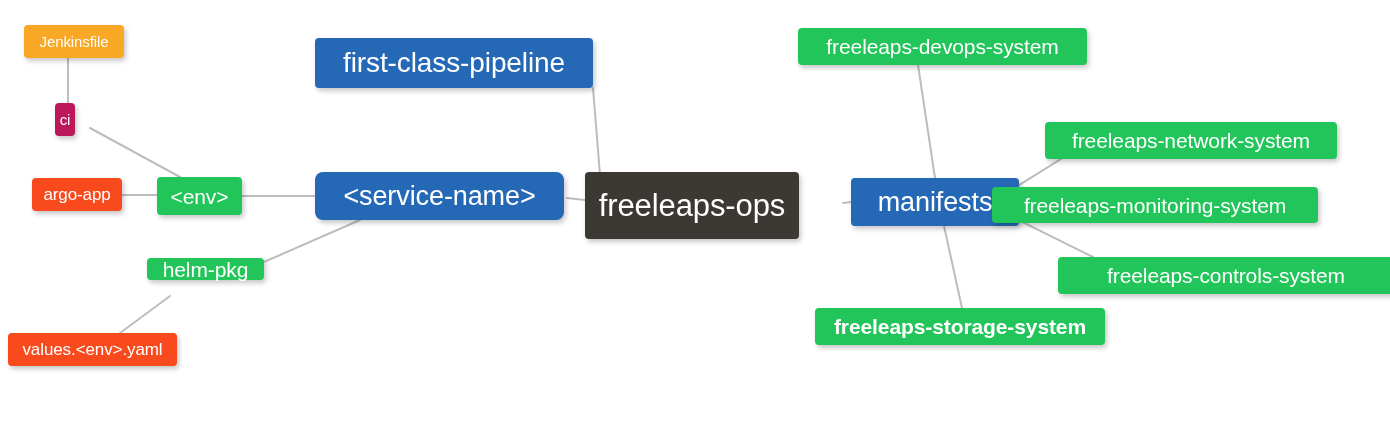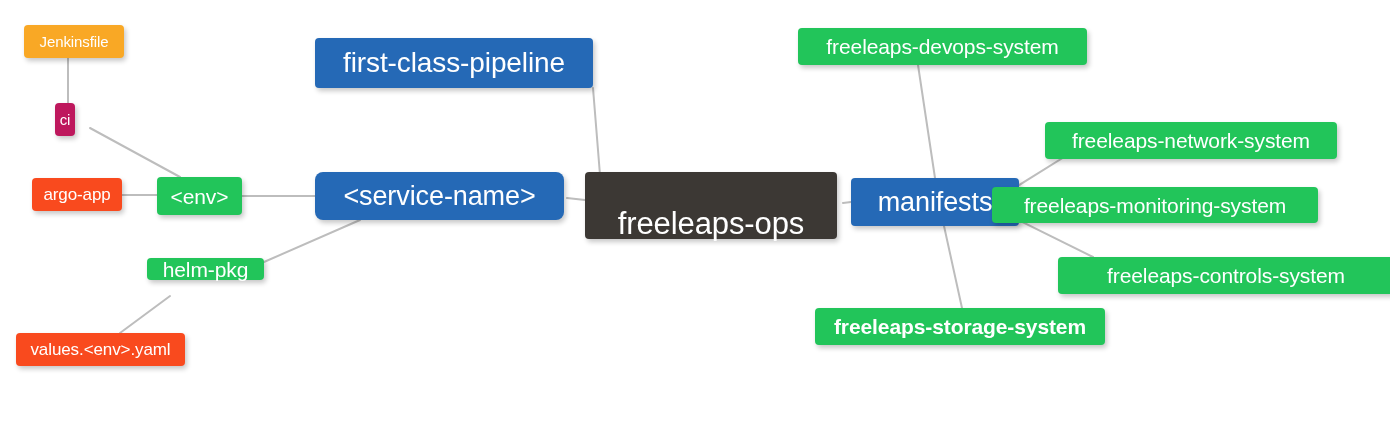--- a/index.html
+++ b/index.html
@@ -61,21 +61,21 @@
       <line x1="157" y1="195" x2="122" y2="195" stroke="#bdbdbd" stroke-width="2" stroke-linecap="round"></line>
       <line x1="68" y1="105" x2="68" y2="58" stroke="#bdbdbd" stroke-width="2" stroke-linecap="round"></line>
       <line x1="170" y1="296" x2="120" y2="333" stroke="#bdbdbd" stroke-width="2" stroke-linecap="round"></line>
       <line x1="935" y1="178" x2="918" y2="65" stroke="#bdbdbd" stroke-width="2" stroke-linecap="round"></line>
       <line x1="1008" y1="192" x2="1077" y2="149" stroke="#bdbdbd" stroke-width="2" stroke-linecap="round"></line>
       <line x1="1008" y1="204" x2="1050" y2="204" stroke="#bdbdbd" stroke-width="2" stroke-linecap="round"></line>
       <line x1="1008" y1="215" x2="1093" y2="257" stroke="#bdbdbd" stroke-width="2" stroke-linecap="round"></line>
       <line x1="944" y1="226" x2="962" y2="308" stroke="#bdbdbd" stroke-width="2" stroke-linecap="round"></line>
     </svg>
   <div id="node-layer">
-      <div class="node" style="left: 585px; top: 172px; width: 252px; height: 67px; background: rgb(60, 56, 52); font-size: 31px; align-items: flex-end;">
+      <div class="node" style="left: 585px; top: 172px; width: 214px; height: 67px; background: rgb(60, 56, 52); font-size: 31px;">
         <span class="node-label">freeleaps-ops</span>
       </div>
       <div class="node" style="left: 315px; top: 172px; width: 249px; height: 48px; background: rgb(37, 105, 182); font-size: 27px; border-radius: 8px;">
         <span class="node-label">&lt;service-name&gt;</span>
       </div>
       <div class="node" style="left: 315px; top: 38px; width: 278px; height: 50px; background: rgb(37, 105, 182); font-size: 28px;">
         <span class="node-label">first-class-pipeline</span>
       </div>
       <div class="node" style="left: 851px; top: 178px; width: 168px; height: 48px; background: rgb(37, 105, 182); font-size: 27px;">
         <span class="node-label">manifests</span>
@@ -88,21 +88,21 @@
       </div>
       <div class="node" style="left: 24px; top: 25px; width: 100px; height: 33px; background: rgb(249, 168, 37); font-size: 15px;">
         <span class="node-label">Jenkinsfile</span>
       </div>
       <div class="node" style="left: 55px; top: 103px; width: 18px; height: 33px; background: #be185d; font-size: 15px;">
         <span class="node-label">ci</span>
       </div>
       <div class="node" style="left: 32px; top: 178px; width: 90px; height: 33px; background: rgb(249, 74, 30); font-size: 17px; text-align: center;">
         <span class="node-label">argo-app</span>
       </div>
-      <div class="node" style="left: 16px; top: 333px; width: 169px; height: 33px; background: rgb(249, 74, 30); font-size: 17px;">
+      <div class="node" style="left: 8px; top: 333px; width: 169px; height: 33px; background: rgb(249, 74, 30); font-size: 17px;">
         <span class="node-label">values.&lt;env&gt;.yaml</span>
       </div>
       <div class="node" style="left: 798px; top: 28px; width: 289px; height: 37px; background: rgb(34, 197, 90); font-size: 21px;">
         <span class="node-label">freeleaps-devops-system</span>
       </div>
       <div class="node" style="left: 1045px; top: 112px; width: 292px; height: 37px; background: rgb(34, 197, 90); font-size: 21px; margin-top: 10px;">
         <span class="node-label">freeleaps-network-system</span>
       </div>
       <div class="node" style="left: 992px; top: 187px; width: 326px; height: 36px; background: rgb(34, 197, 90); font-size: 21px;">
         <span class="node-label">freeleaps-monitoring-system</span>

